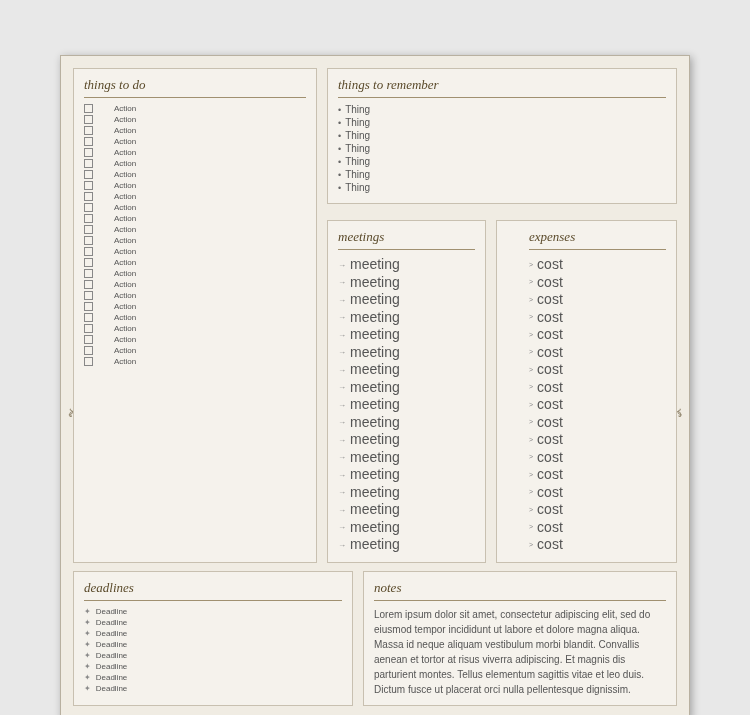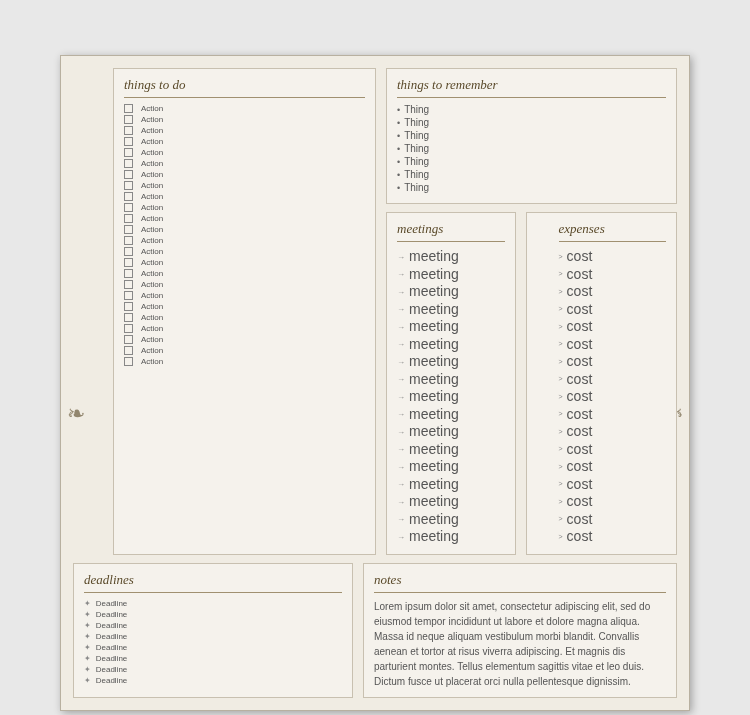--- a/index.html
+++ b/index.html
@@ -67,29 +67,28 @@
       font-size: 13px;
       color: #5a4a2a;
       font-style: italic;
       margin-bottom: 6px;
       padding-bottom: 4px;
       border-bottom: 1.5px solid #a09070;
     }
 
     
     .panel-todo {
-      width: 263px;
+      width: 244px;
       min-height: 290px;
-      margin-left: 40px;
     }
 
     .todo-item {
       display: flex;
       align-items: center;
-      gap: 8px;
+      gap: 21px;
       margin-bottom: 2px;
     }
 
     .todo-checkbox {
       width: 9px;
       height: 9px;
       border: 1px solid #888;
       display: inline-block;
       flex-shrink: 0;
     }
@@ -296,20 +295,21 @@
     .docs-label {
       font-size: 11px;
       color: #555;
       margin-top: 4px;
     }
 
     .top-right-container {
       display: flex;
       flex-direction: column;
       flex: 1;
+      gap: 8px;
     }
   </style>
 </head>
 <body>
 
 <div class="page-wrapper">
 
   <div class="doc-container">
 
     <div class="scroll-decoration scroll-tl">❧</div>

